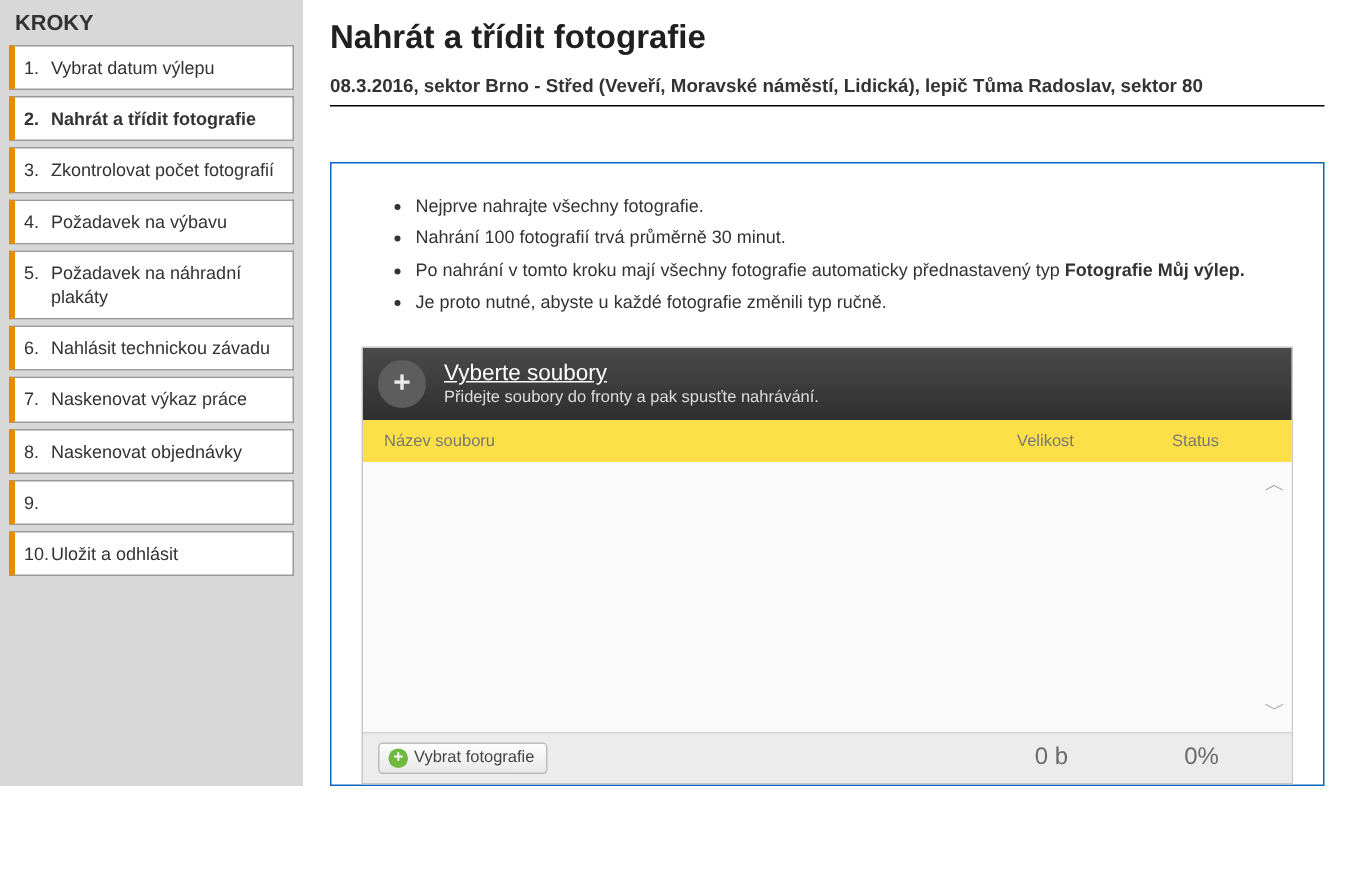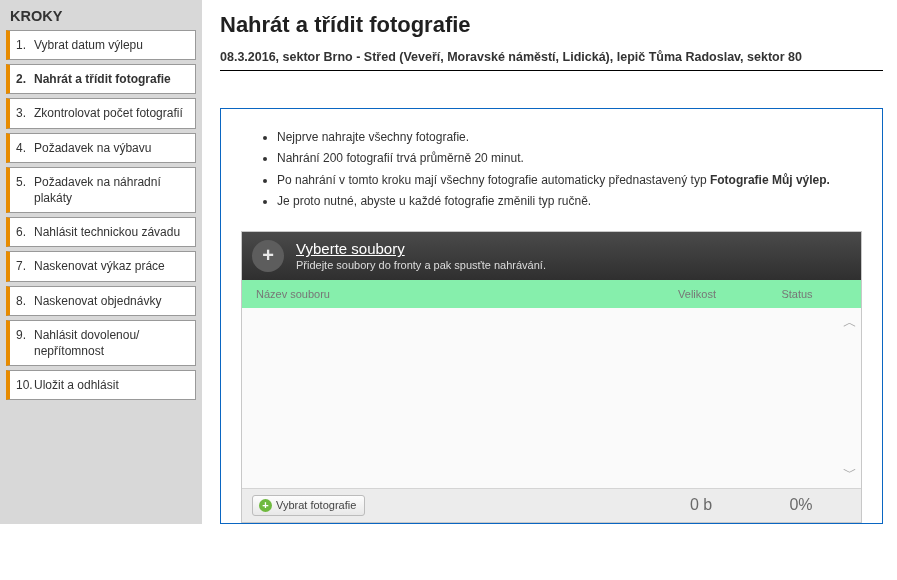--- a/index.html
+++ b/index.html
@@ -91,21 +91,21 @@
     flex-shrink: 0;
   }
   .uploader-header .hd-title {
     font-size: 15px; font-weight: normal; color: #fff; text-decoration: underline;
   }
   .uploader-header .hd-sub {
     font-size: 11px; color: #ddd; margin-top: 2px;
   }
   .uploader-columns {
     display: flex;
-    background: #86efac;
+    background: #fde047;
     color: #777;
     font-size: 11px;
     padding: 8px 14px;
   }
   .col-name { flex: 1; }
   .col-size { width: 100px; text-align: center; }
   .col-status { width: 100px; text-align: center; }
   .uploader-body {
     height: 180px;
     background: #fafafa;
@@ -191,36 +191,35 @@
     <div class="step">
       <span class="num">7.</span>
       <span>Naskenovat výkaz práce</span>
     </div>
     <div class="step">
       <span class="num">8.</span>
       <span>Naskenovat objednávky</span>
     </div>
     <div class="step">
       <span class="num">9.</span>
-      <span>Nahlásit dovolenou/ nepřítomnost</span>
     </div>
     <div class="step">
       <span class="num">10.</span>
       <span>Uložit a odhlásit</span>
     </div>
   </div>
 
   <div class="main">
     <div class="page-title">Nahrát a třídit fotografie</div>
     <div class="context-line">08.3.2016, sektor Brno - Střed (Veveří, Moravské náměstí, Lidická), lepič Tůma Radoslav, sektor 80</div>
 
     <div class="content-box">
       <ul class="intro-list">
         <li>Nejprve nahrajte všechny fotografie.</li>
-        <li>Nahrání 200 fotografií trvá průměrně 20 minut.</li>
+        <li>Nahrání 100 fotografií trvá průměrně 30 minut.</li>
         <li>
           <span>Po nahrání v tomto kroku mají všechny fotografie automaticky přednastavený typ </span><span class="bold-inline">Fotografie Můj výlep.</span>
         </li>
         <li>Je proto nutné, abyste u každé fotografie změnili typ ručně.</li>
       </ul>
 
       <div class="uploader">
         <div class="uploader-header">
           <div class="plus-circle">+</div>
           <div>

